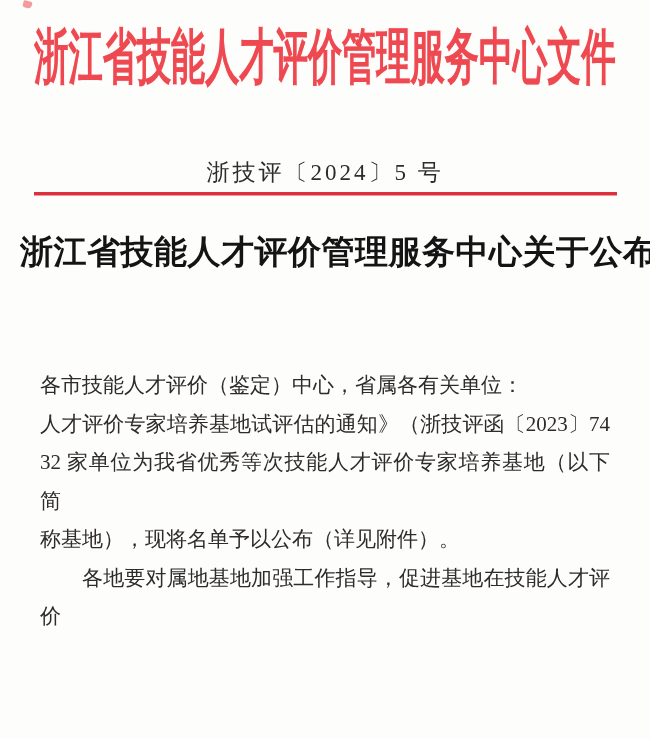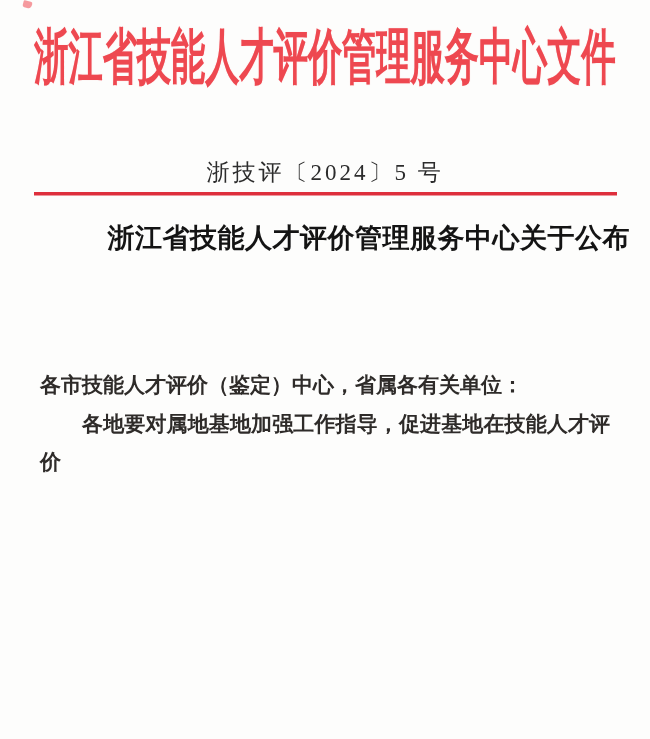--- a/index.html
+++ b/index.html
@@ -66,46 +66,45 @@
     left: 34px;
     right: 33px;
     height: 3px;
     background: var(--divider-red, #de2f3c);
     box-shadow: 0 1px 0 rgba(222, 47, 60, 0.5);
   }
 
   
   .doc-title {
     position: absolute;
-    top: 219px;
+    top: 233px;
     left: 20px;
     right: 20px;
     margin: 0;
     text-align: right;
-    font-size: 27px;
+    font-size: 33px;
     line-height: 39px;
     font-weight: bold;
     letter-spacing: 0.5px;
     color: var(--title-ink, #141414);
   }
   .title-line { display: block; white-space: nowrap; }
 
   
   .body-block {
     position: absolute;
     top: 366px;
     left: 40px;
     width: 570px;
     color: var(--body-ink, #2e2b29);
   }
   .line {
     font-size: 21px;
     line-height: 38.5px;
     white-space: nowrap;
-    font-weight: bold;
   }
   .line.j {
     white-space: normal;
     text-align: justify;
     text-align-last: justify;
   }
   .line.ind { text-indent: 42px; }
 </style>
 </head>
 <body>
@@ -121,17 +120,20 @@
   <div class="doc-number">浙技评〔2024〕5 号</div>
 
   <div class="red-rule"></div>
 
   <h1 class="doc-title">
     <span class="title-line">浙江省技能人才评价管理服务中心关于公布</span>
   </h1>
 
   <div class="body-block">
     <div class="line">各市技能人才评价（鉴定）中心，省属各有关单位：</div>
+    <div class="line j">人才评价专家培养基地试评估的通知》（浙技评函〔2023〕74</div>
+    <div class="line j">32 家单位为我省优秀等次技能人才评价专家培养基地（以下简</div>
+    <div class="line">称基地），现将名单予以公布（详见附件）。</div>
     <div class="line j ind">各地要对属地基地加强工作指导，促进基地在技能人才评价</div>
 
   </div>
 
 </div>
 
 </body></html>

